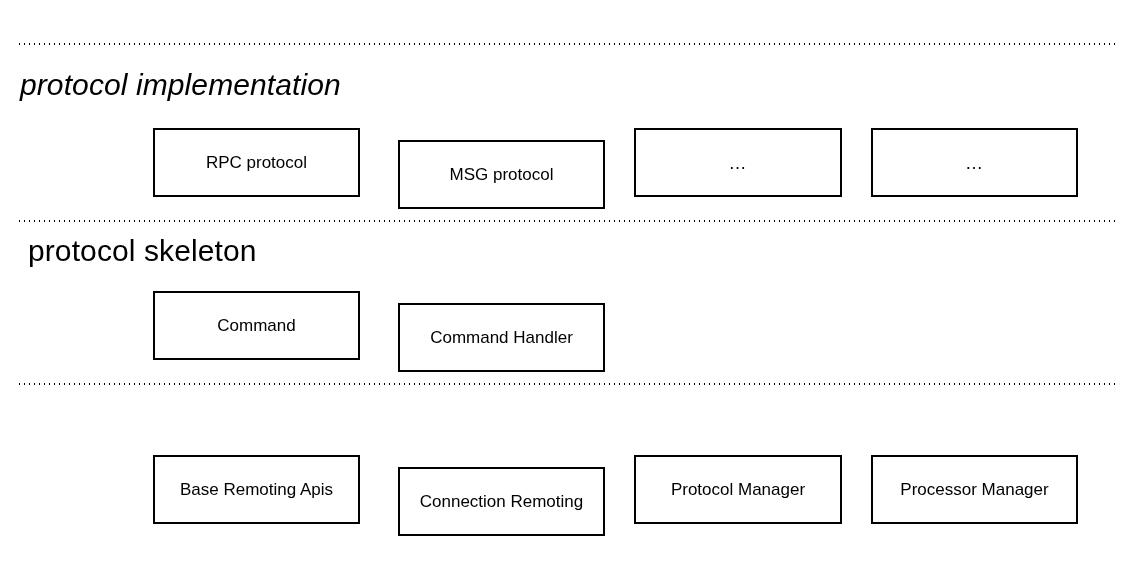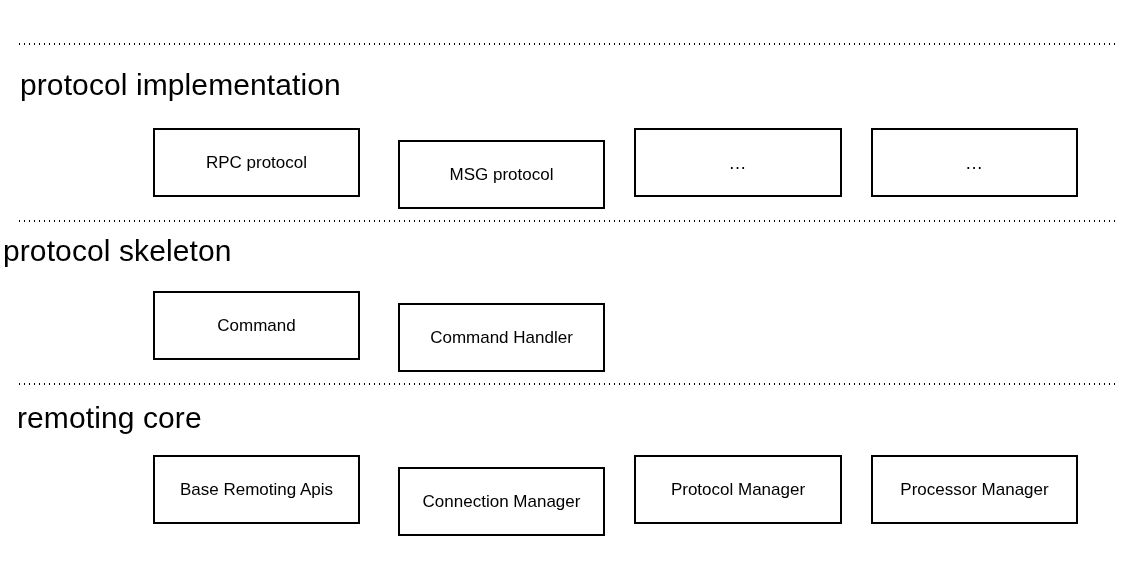--- a/index.html
+++ b/index.html
@@ -38,22 +38,22 @@
   .tier-title {
     position: absolute;
     font-family: "Liberation Sans", sans-serif;
     font-weight: 300;
     font-size: 30px;
     line-height: 34px;
     color: #000000;
     white-space: nowrap;
     letter-spacing: 0.1px;
   }
-  .tier-title.t1 { left: 20px; top: 68px; }
-  .tier-title.t2 { left: 3px; top: 234px; }
+  .tier-title.t1 { left: 20px; top: 68px; font-style: italic; }
+  .tier-title.t2 { left: 28px; top: 234px; }
   .tier-title.t3 { left: 17px; top: 401px; }
 
   
   .box-row {
     position: absolute;
     left: 0;
     width: 1148px;
     height: 70px;
   }
   .box-row.r1 { top: 128px; }
@@ -118,27 +118,26 @@
   <div class="box-row r2">
     <div class="node-box c1">
       <span class="node-label">Command Handler</span>
     </div>
     <div class="node-box c0">
       <span class="node-label">Command</span>
     </div>
   </div>
 
   <div class="divider d3"></div>
-  <div class="tier-title t3">remoting core</div>
   <div class="box-row r3">
     <div class="node-box c0">
       <span class="node-label">Base Remoting Apis</span>
     </div>
     <div class="node-box c1">
-      <span class="node-label">Connection Manager</span>
+      <span class="node-label">Connection Remoting</span>
     </div>
     <div class="node-box c3">
       <span class="node-label">Processor Manager</span>
     </div>
     <div class="node-box c2">
       <span class="node-label">Protocol Manager</span>
     </div>
   </div>
 
 </div>

